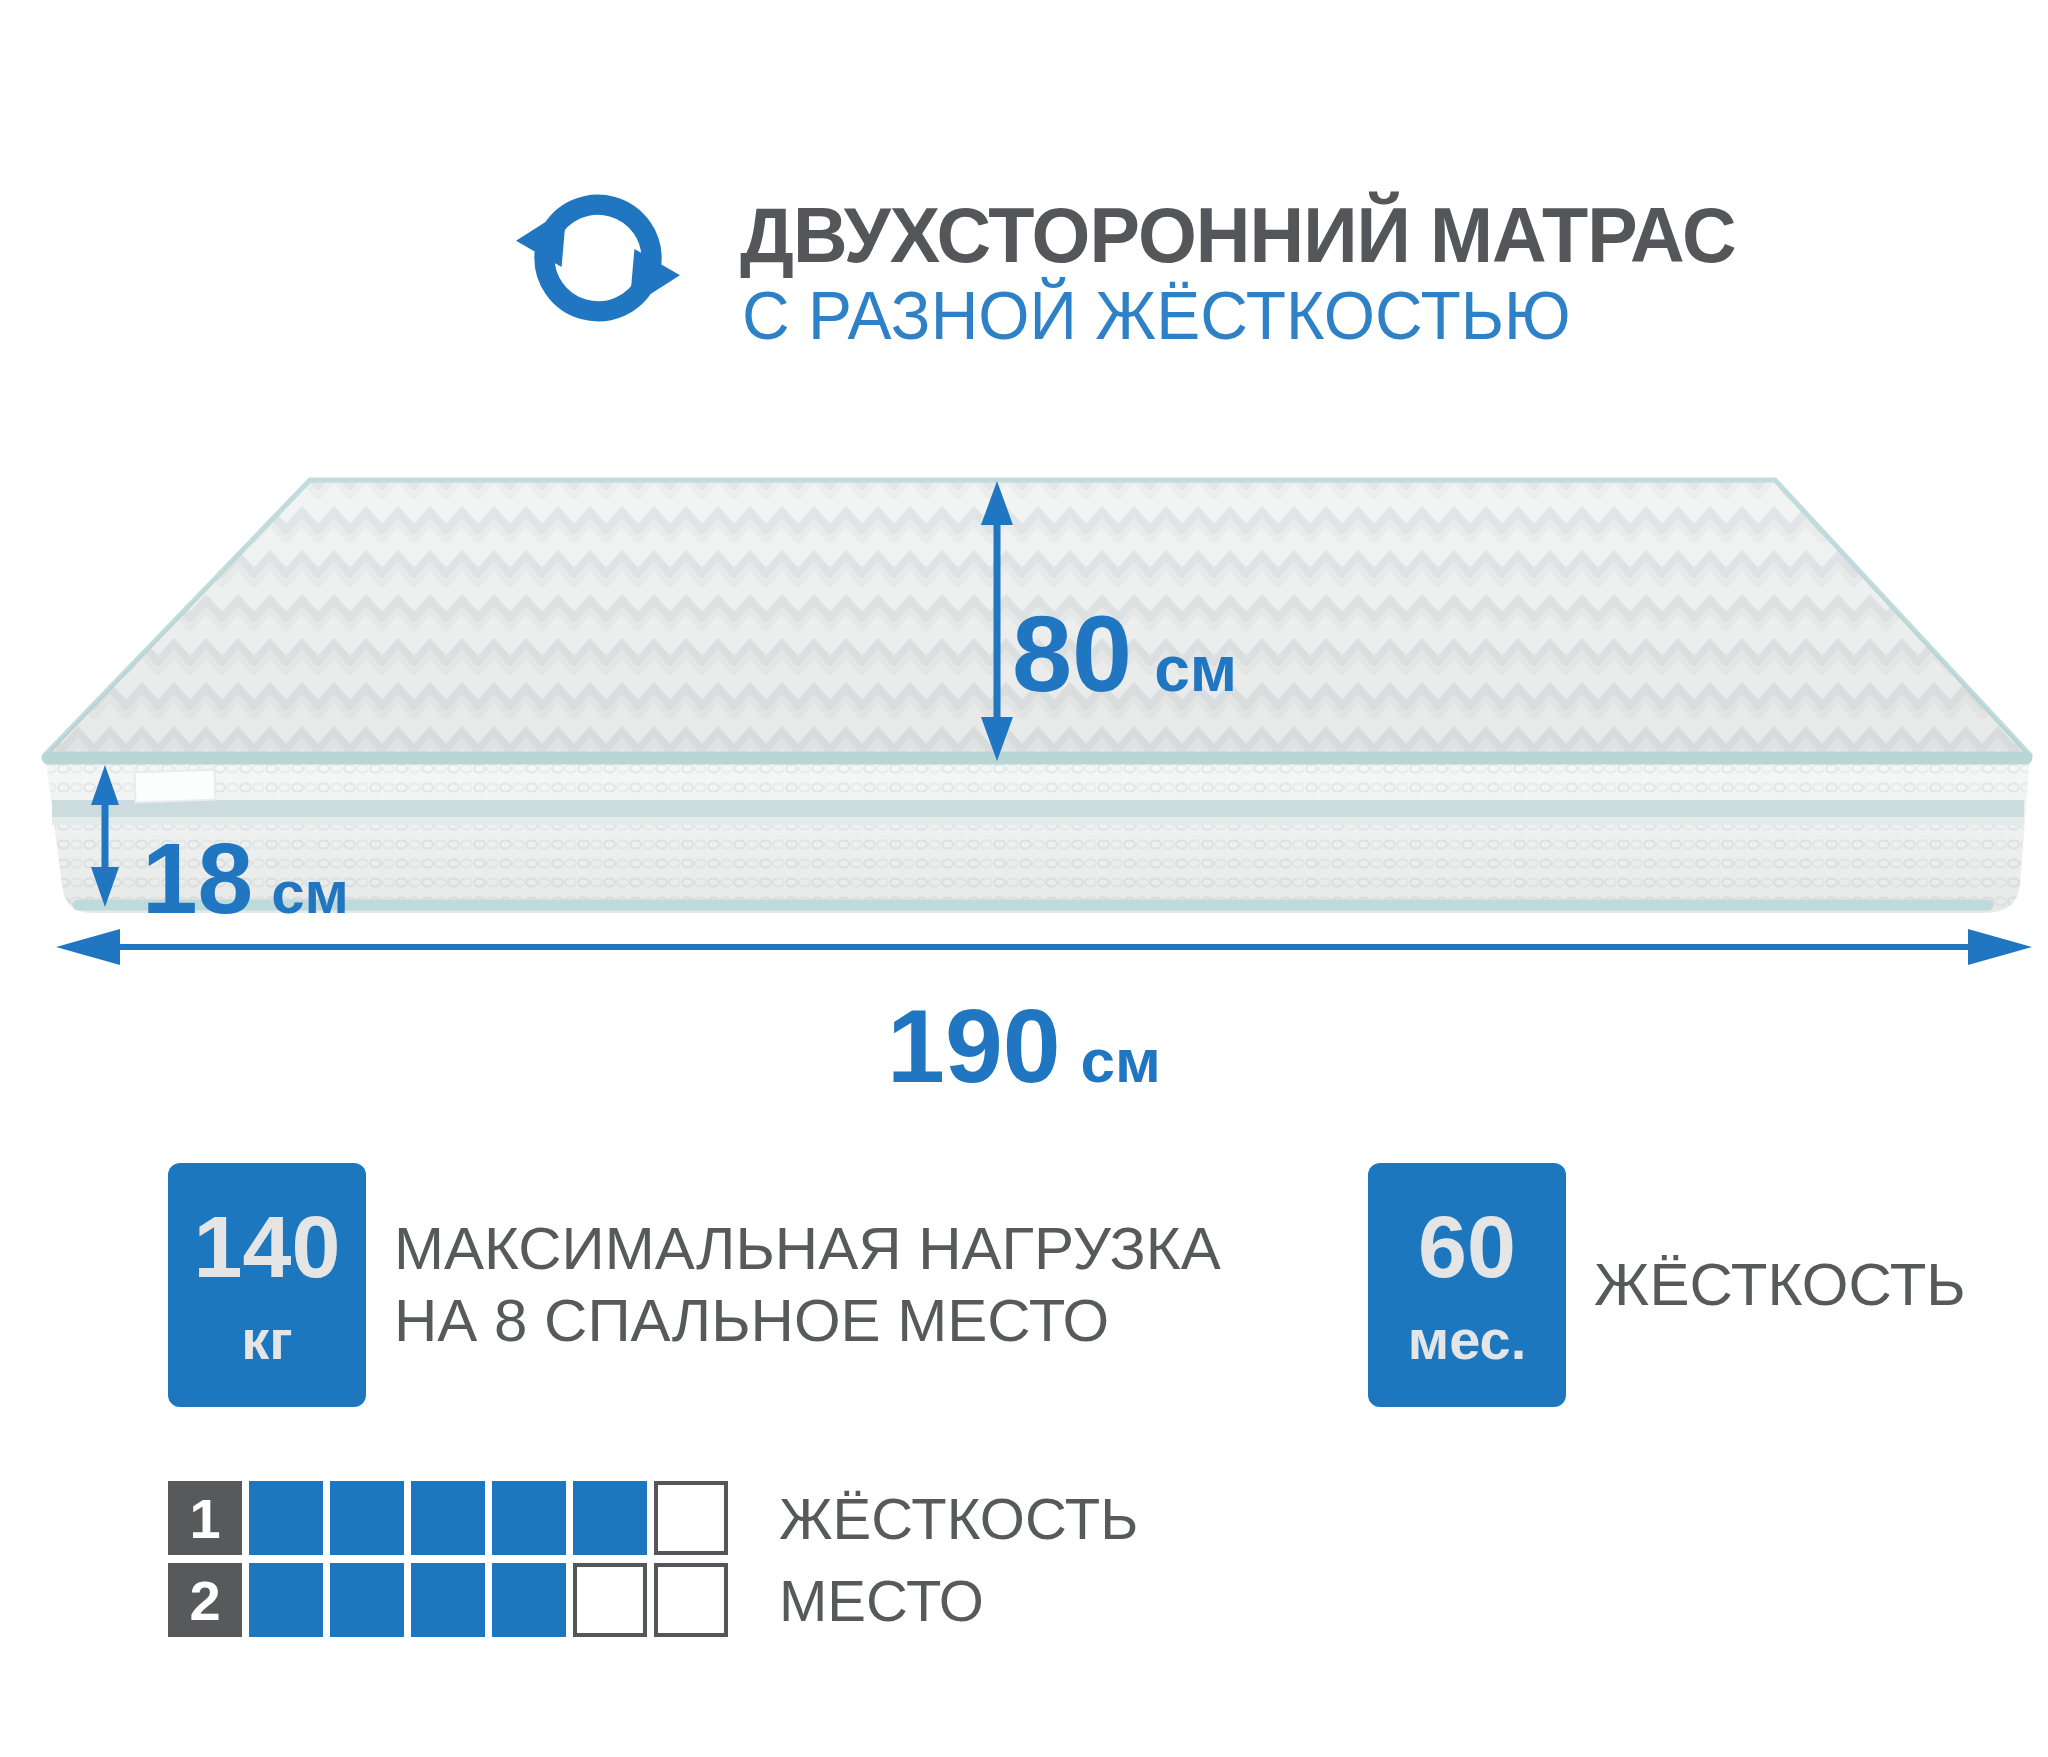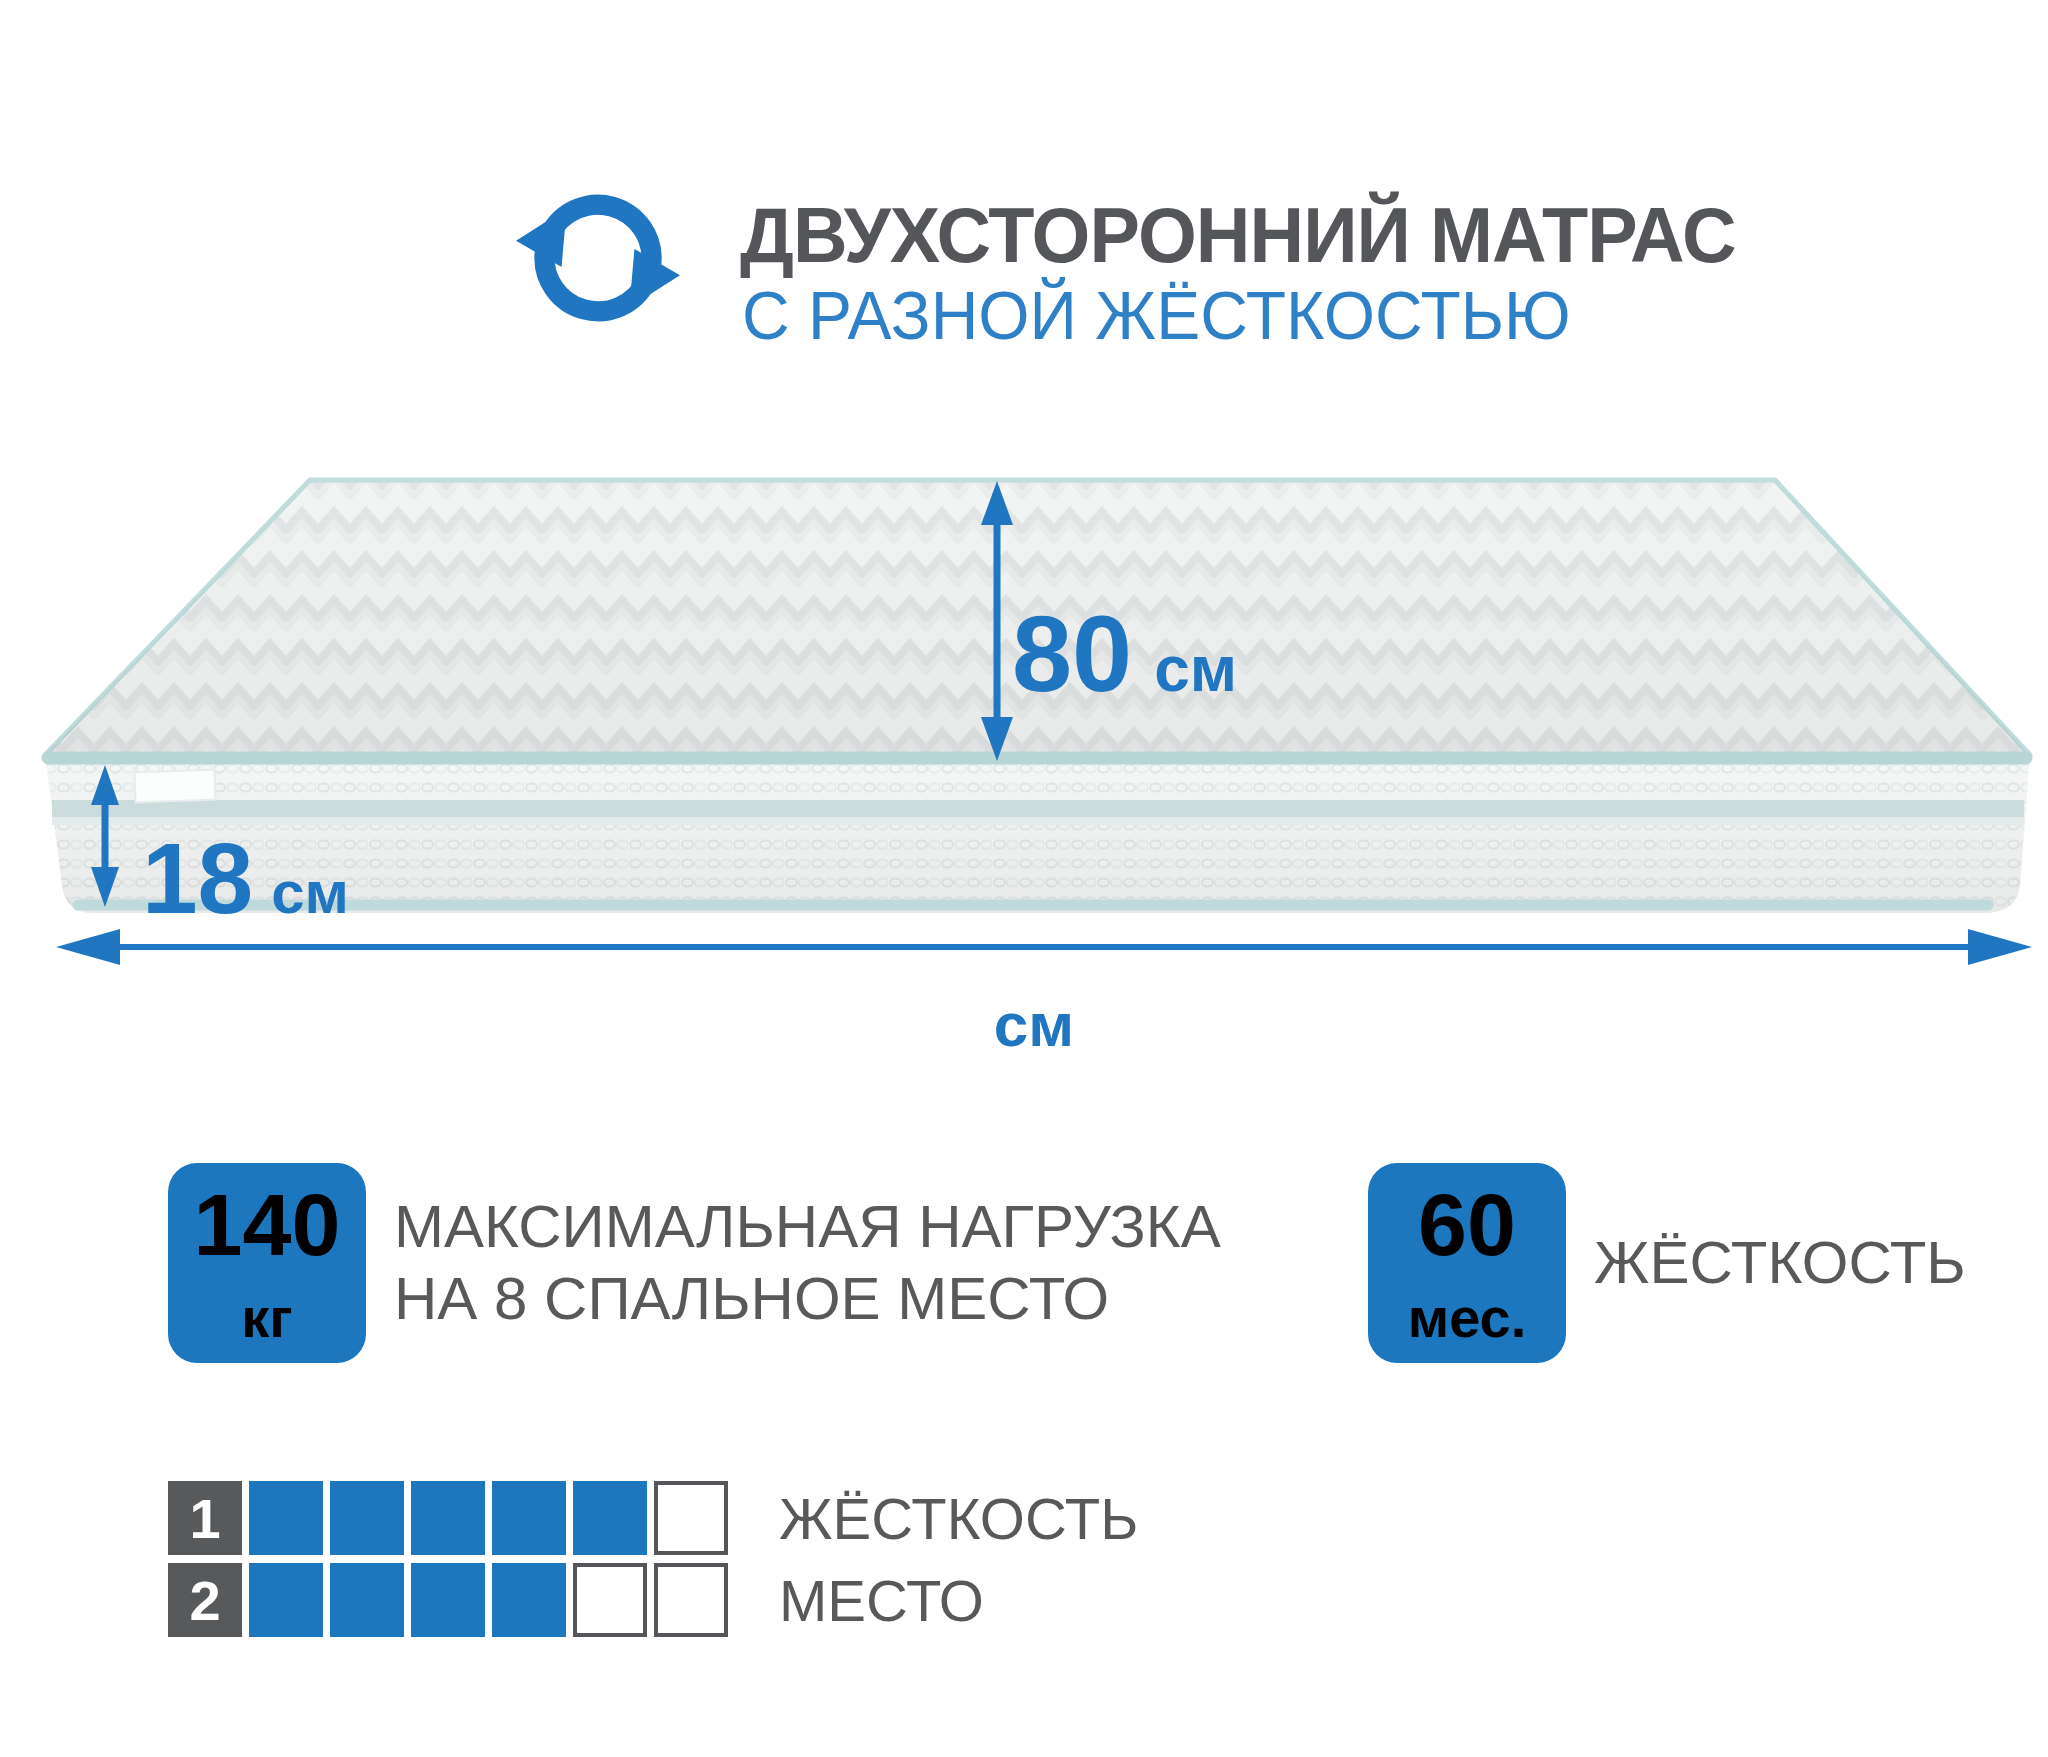--- a/index.html
+++ b/index.html
@@ -41,22 +41,22 @@
   .dim-22 .unit{font-size:60px;margin-left:18px;}
   .dim-190{left:814px;top:962px;width:420px;justify-content:center;}
   .dim-190 .num{font-size:104px;}
   .dim-190 .unit{font-size:62px;margin-left:20px;}
 
   
   .feature{position:absolute;display:flex;align-items:center;}
   .feature-load{left:168px;top:1163px;}
   .feature-warranty{left:1368px;top:1163px;}
   .badge{
-    width:198px;height:200px;border-radius:29px;
-    background:#1d77bf;color:#000000;
+    width:198px;height:244px;border-radius:12px;
+    background:#1d77bf;color:#e5e5e5;
     display:flex;flex-direction:column;align-items:center;justify-content:center;
     flex:0 0 auto;
   }
   .badge .badge-value{font-size:88px;font-weight:bold;line-height:1;}
   .badge .badge-unit{font-size:56px;font-weight:bold;line-height:1;margin-top:21px;}
   .feature-text{
     margin-left:28px;
     font-size:60px;color:#58595b;line-height:72px;
     letter-spacing:0;white-space:nowrap;
   }
@@ -153,20 +153,21 @@
 
   <div class="dim dim-80">
     <span class="num">80</span>
     <span class="unit">см</span>
   </div>
   <div class="dim dim-22">
     <span class="num">18</span>
     <span class="unit">см</span>
   </div>
   <div class="dim dim-190">
+    <span class="num">190</span>
     <span class="unit">см</span>
   </div>
 
   <div class="feature feature-load">
     <div class="badge">
       <div class="badge-value">140</div>
       <div class="badge-unit">кг</div>
     </div>
     <div class="feature-text">
       <div>МАКСИМАЛЬНАЯ НАГРУЗКА</div>

